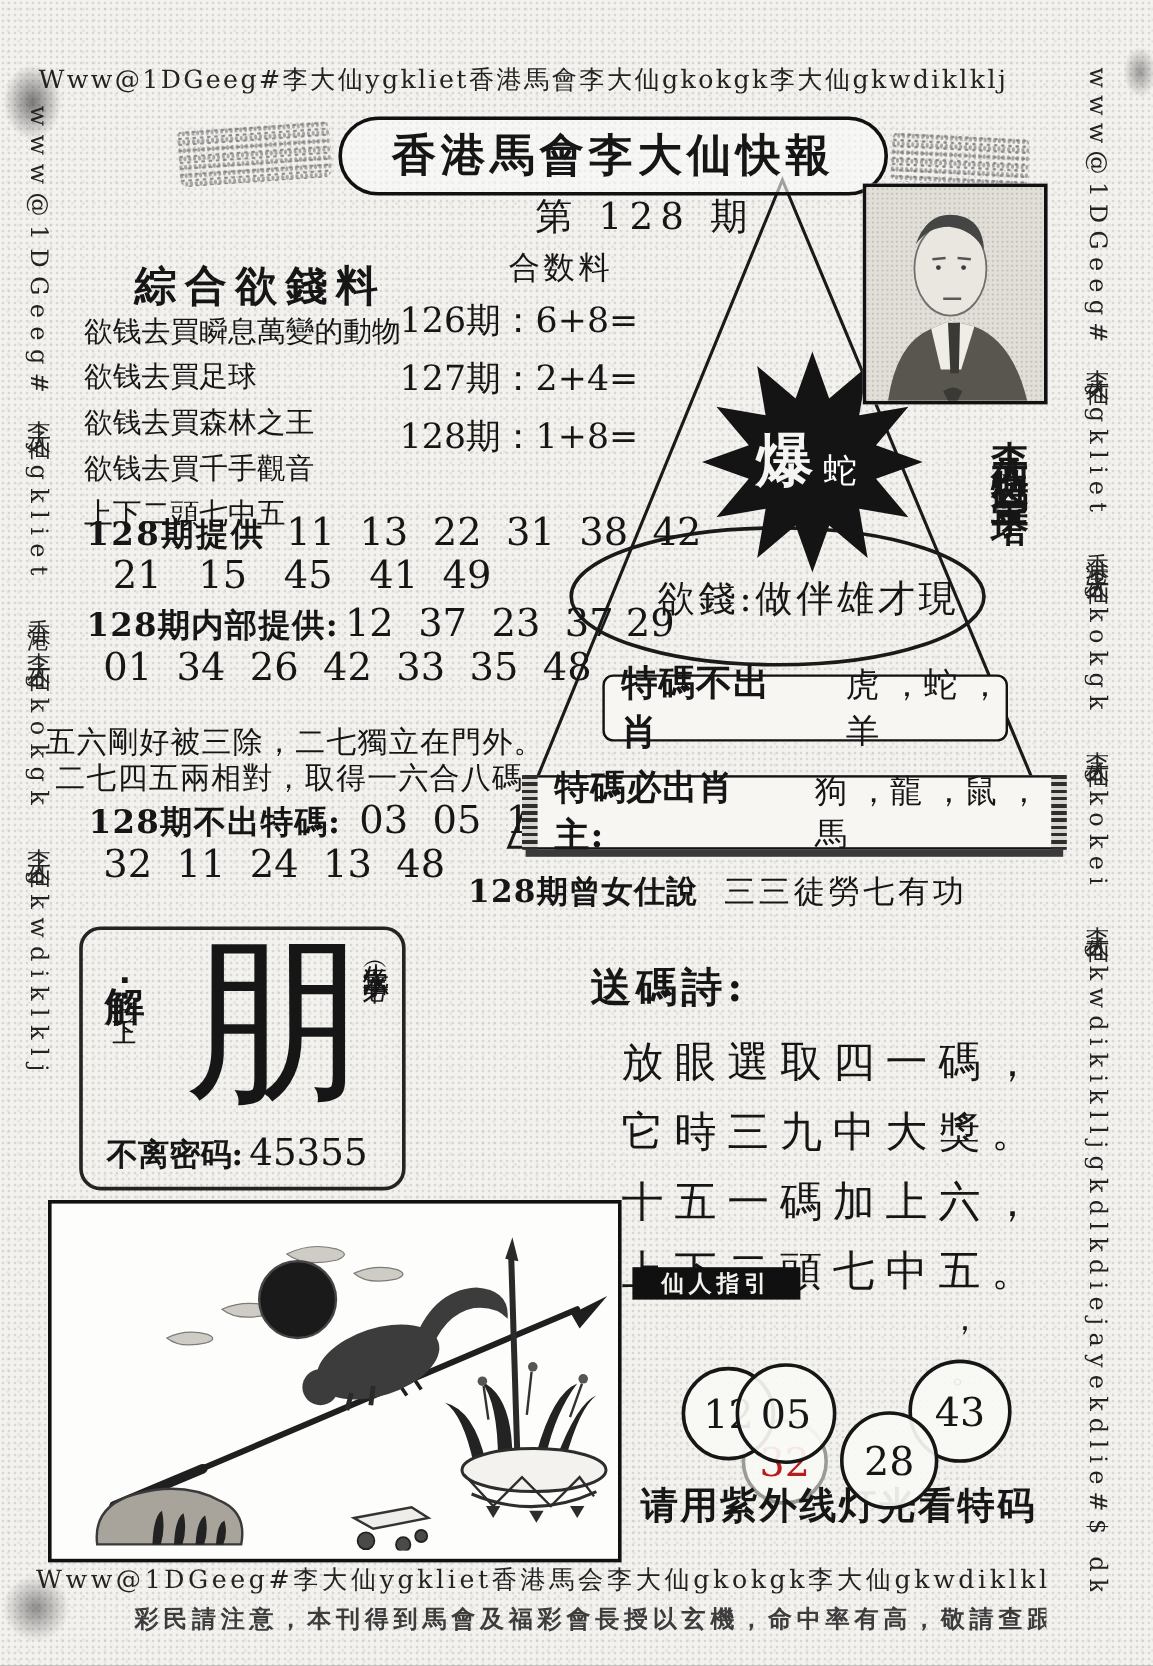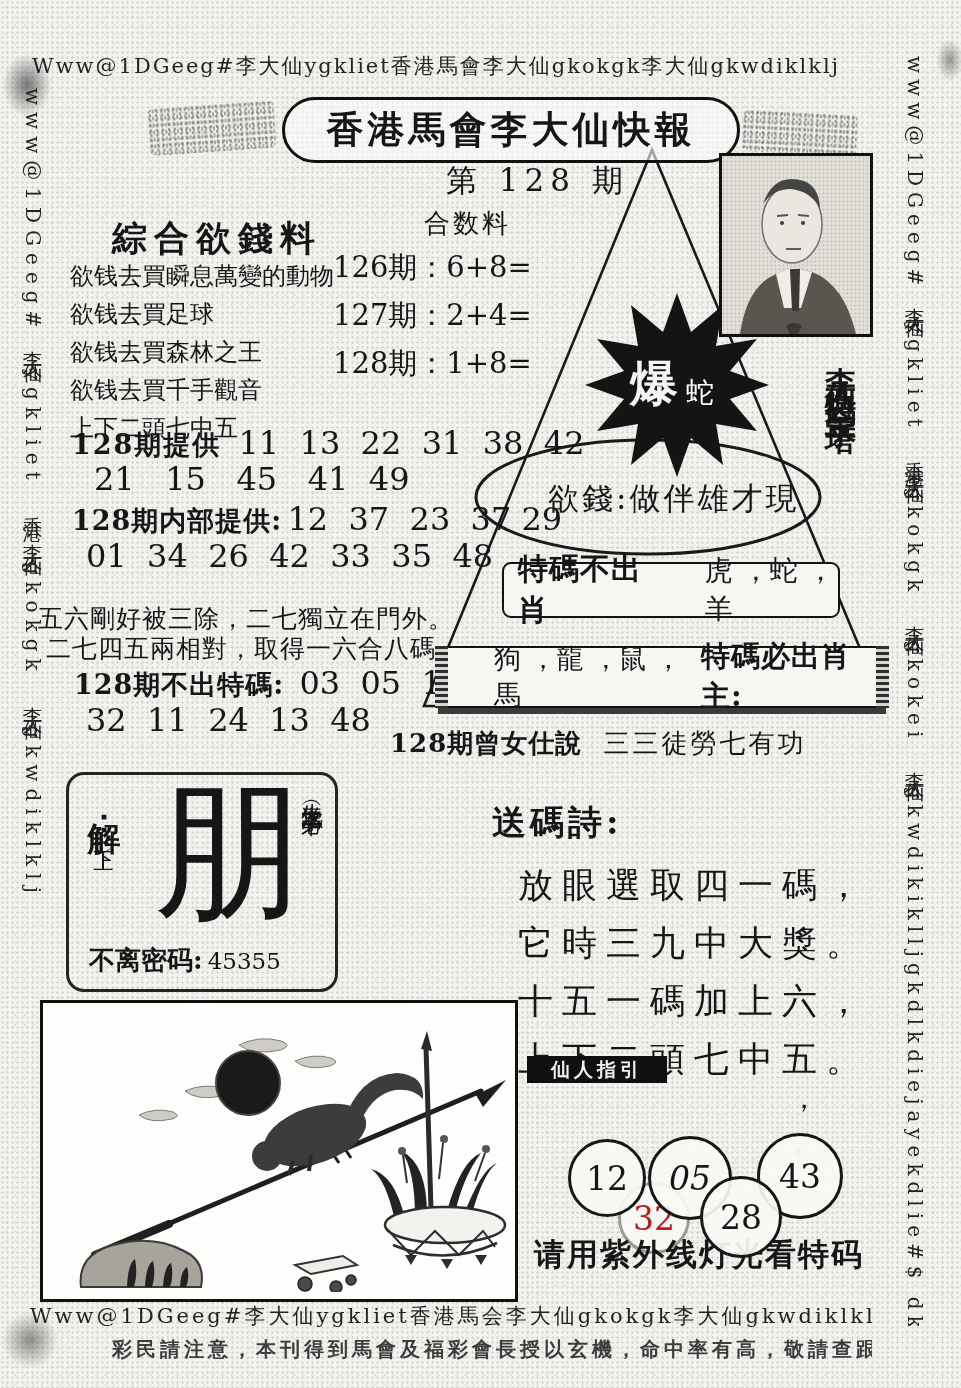--- a/index.html
+++ b/index.html
@@ -136,61 +136,61 @@
   </div>
 
   <div class="txt" style="left:548px;top:478px;font-size:31px;letter-spacing:3px;z-index:2;">欲錢:做伴雄才現</div>
 
   <div class="box" style="left:502px;top:562px;width:320px;height:52px;border-radius:9px;padding-left:14px;gap:44px;">
     <span style="font-size:30px;font-weight:bold;letter-spacing:1px;">特碼不出肖</span>
     <span style="font-size:28px;margin-left:12px;">虎 ，蛇 ，羊</span>
   </div>
 
   <div class="box" id="sp-box2" style="left:436px;top:646px;width:424px;height:58px;padding-left:24px;box-shadow:0 8px 0 -2px #3a3a3a;">
+    <span style="font-size:29px;font-weight:bold;letter-spacing:1px;">特碼必出肖主:</span>
     <span style="font-size:27px;margin-left:32px;">狗 ，龍 ，鼠 ，馬</span>
-    <span style="font-size:29px;font-weight:bold;letter-spacing:1px;">特碼必出肖主:</span>
   </div>
 
   <div class="txt vert" style="left:820px;top:342px;height:336px;font-size:31px;font-weight:bold;letter-spacing:8px;z-index:2;">李大仙特码金字塔</div>
 
   <div class="txt" style="left:390px;top:726px;">
     <span style="font-size:26px;font-weight:bold;letter-spacing:1px;">128期曾女仕說</span>
     <span style="font-size:26px;margin-left:16px;letter-spacing:3px;">三三徒勞七有功</span>
   </div>
 
   <div class="abs jz-border" style="left:66px;top:772px;width:266px;height:214px;">
     <div class="abs vert" style="left:12px;top:22px;height:170px;">
       <span style="font-size:33px;font-weight:bold;">解：</span>
       <span style="font-size:20px;">（上下）</span>
     </div>
     <div class="abs" style="left:84px;top:-6px;font-size:150px;line-height:1.1;">朋</div>
     <div class="abs vert" style="right:8px;top:10px;height:196px;font-size:22px;letter-spacing:2px;">先生送字（必中）</div>
     <div class="abs" style="left:20px;top:168px;white-space:nowrap;">
       <span style="font-size:26px;font-weight:bold;">不离密码:</span>
-      <span style="font-size:23px;">45355</span>
+      <span style="font-size:31px;">45355</span>
     </div>
   </div>
 
   <div class="txt" style="left:492px;top:800px;font-size:34px;font-weight:bold;letter-spacing:4px;">送碼詩:</div>
   <div class="txt" style="left:518px;top:862px;font-size:35px;letter-spacing:9px;">放眼選取四一碼，</div>
   <div class="txt" style="left:518px;top:920px;font-size:35px;letter-spacing:9px;">它時三九中大獎。</div>
   <div class="txt" style="left:518px;top:978px;font-size:35px;letter-spacing:9px;">十五一碼加上六，</div>
   <div class="txt" style="left:518px;top:1036px;font-size:35px;letter-spacing:9px;">上下二頭七中五。</div>
 
   <div class="abs badge" style="left:527px;top:1056px;width:140px;height:27px;z-index:2;">
     <span style="font-size:19px;font-weight:bold;letter-spacing:4px;">仙人指引</span>
   </div>
 
   <div class="txt" style="left:790px;top:1080px;font-size:28px;">，</div>
   <div class="txt" style="left:792px;top:1124px;font-size:28px;">。</div>
 
   <div class="circle" style="left:568px;top:1139px;width:72px;height:72px;">
     <span>12</span>
   </div>
-  <div class="circle" style="left:648px;top:1136px;width:78px;height:78px;font-style:italic;">
+  <div class="circle" style="left:613px;top:1136px;width:78px;height:78px;">
     <span>05</span>
   </div>
   <div class="circle" style="left:757px;top:1133px;width:80px;height:80px;z-index:2;">
     <span>43</span>
   </div>
   <div class="circle light" style="left:618px;top:1182px;width:66px;height:66px;">
     <span>32</span>
   </div>
   <div class="circle" style="left:700px;top:1176px;width:76px;height:76px;z-index:4;">
     <span>28</span>

